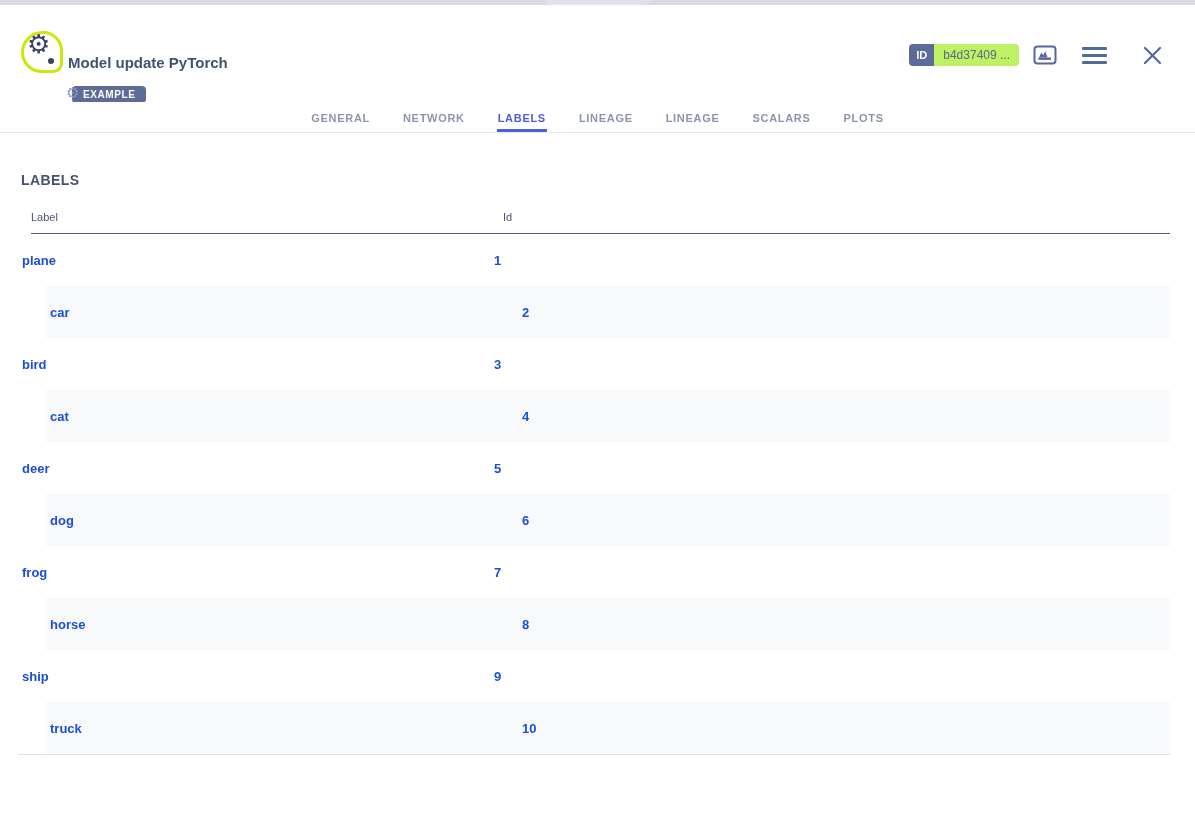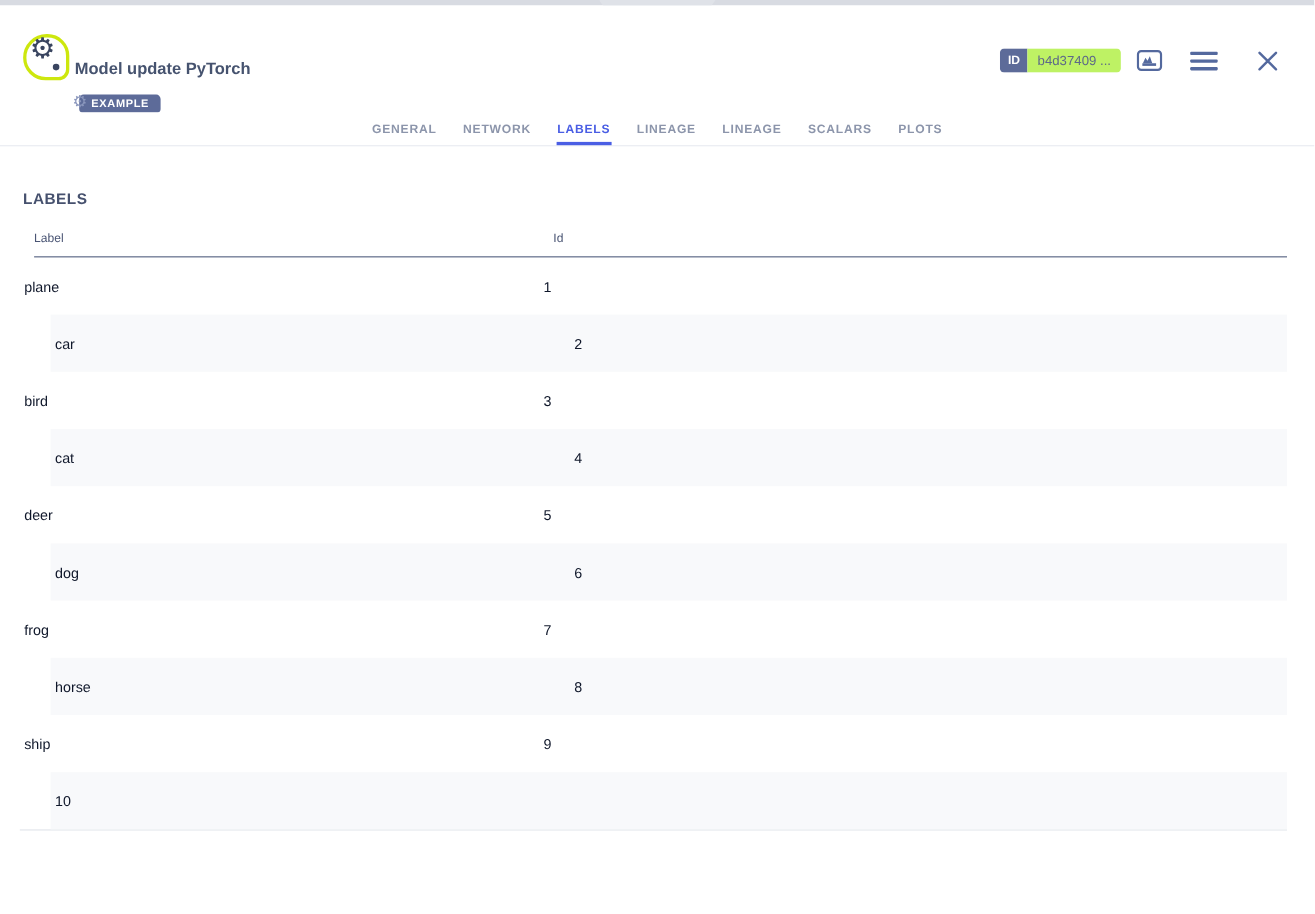--- a/index.html
+++ b/index.html
@@ -43,21 +43,21 @@
   .id-chip .id-light { background:#bef264; color:#5d6988; font-size:12px; display:flex; align-items:center; padding:0 9px; }
   .hicon { display:flex; align-items:center; justify-content:center; cursor:pointer; }
   .preview-wrap { margin-left:14px; }
   .menu-wrap { margin-left:24px; width:26px; flex-direction:column; gap:4px; }
   .menu-wrap .bar { width:25px; height:3px; background:#54699e; border-radius:1px; }
   .close-wrap { margin-left:36px; }
 
   
   .tab-bar {
     position:absolute; top:102px; left:0; width:100%; height:31px;
-    display:flex; justify-content:center; gap:22px;
+    display:flex; justify-content:center; gap:31px;
     border-bottom:1px solid #e8eaf0; background:#fff;
   }
   .tab {
     font-size:11px; font-weight:bold; letter-spacing:0.7px; color:#8c95ab;
     padding:10px 1px 0; border-bottom:3px solid transparent; cursor:pointer;
   }
   .tab.active { color:#4a5ee4; border-bottom-color:#4a5ee4; }
 
   
   .section-title { position:absolute; left:21px; top:172px; font-size:14px; font-weight:bold; letter-spacing:0.4px; color:#46516e; }
@@ -65,21 +65,21 @@
   .table { position:absolute; left:18px; top:211px; width:1152px; }
   .thead {
     display:grid; grid-template-columns:472px auto; margin-left:13px;
     padding-bottom:10px; font-size:11px; color:#4a5574;
     border-bottom:1px solid #505d7e;
   }
   .tbody { border-bottom:1px solid #dfe3ea; }
   .trow {
     display:grid; grid-template-columns:472px auto; padding-left:4px;
     height:52px; align-items:center;
-    font-size:13px; font-weight:normal; color:#0f172a;
+    font-size:13px; font-weight:bold; color:#1d4ed8;
   }
   .trow.stripe { background:#f8f9fb;margin-left:28px; }
 </style>
 </head>
 <body>
 
 <div class="top-band"></div>
 <div class="ribbon">
   <span>DRAFT</span>
 </div>
@@ -168,16 +168,17 @@
       </div>
       <div class="trow stripe">
         <div>horse</div>
         <div>8</div>
       </div>
       <div class="trow">
         <div>ship</div>
         <div>9</div>
       </div>
       <div class="trow stripe">
+        <div>truck</div>
         <div>10</div>
       </div>
     </div>
 </div>
 
 </body></html>

